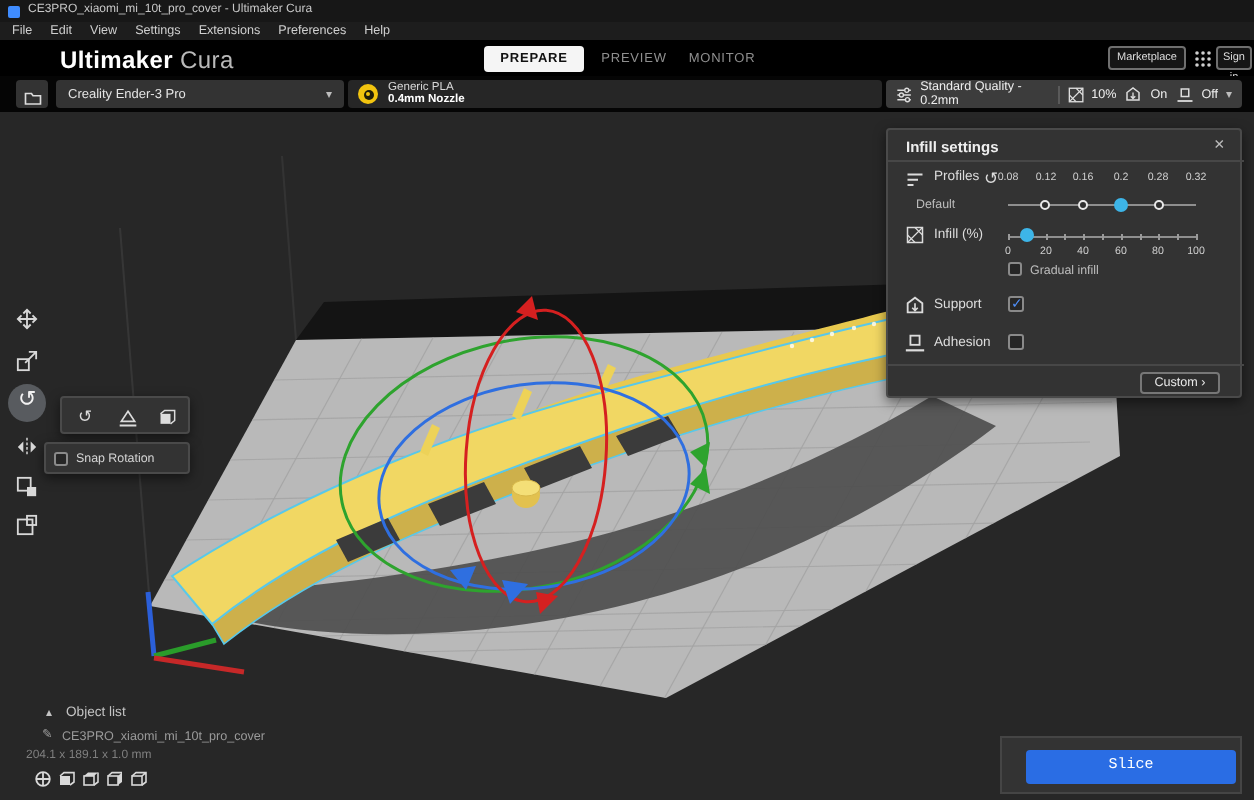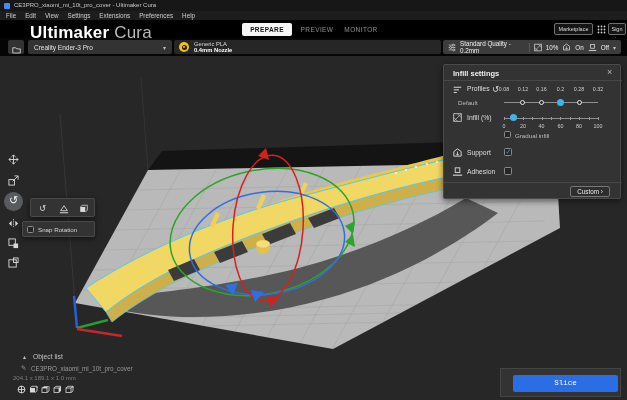--- a/index.html
+++ b/index.html
@@ -7,21 +7,21 @@
   #app{position:relative;width:627px;height:400px;overflow:hidden;background:#1a1a1a;}
   .abs{position:absolute;}
   
   .titlebar{left:0;top:0;width:627px;height:11px;background:#171717;color:#c8c8c8;font-size:6px;line-height:11px;}
   .app-ico{left:4px;top:2.5px;width:6px;height:6px;background:#3f8cff;border-radius:1px;}
   .titletext{left:14px;top:0;line-height:11px;}
   .menubar{left:0;top:11px;width:627px;height:9px;background:#1d1d1d;display:flex;align-items:center;padding-left:6px;gap:9px;}
   .menubar span{font-size:6.3px;color:#cfcfcf;line-height:9px;}
   
   .appheader{left:0;top:20px;width:627px;height:18px;background:#000;}
-  .brand{left:10px;top:3px;font-size:17px;color:#fff;font-weight:bold;letter-spacing:.2px;padding-left:20px;}
+  .brand{left:10px;top:3px;font-size:12px;color:#fff;font-weight:bold;letter-spacing:.2px;padding-left:20px;}
   .brand .lite{font-weight:normal;color:#b9b9b9;}
   .tab{height:13px;font-size:6.5px;line-height:13px;text-align:center;border-radius:2px;color:#8f8f8f;letter-spacing:.4px;}
   .tab.active{background:#f5f5f5;color:#111;font-weight:bold;}
   .hbtn{height:12px;border:1px solid #6f6f6f;border-radius:2px;color:#ddd;font-size:5.5px;line-height:10px;text-align:center;background:#151515;}
   
   .toolrow{left:0;top:38px;width:627px;height:18px;background:#050505;}
   .tbtn{background:#333;border-radius:2px;}
   .tfield{display:flex;align-items:center;}
   .tlabel{font-size:6.5px;color:#e4e4e4;}
   .chev{color:#bdbdbd;font-size:6px;}

